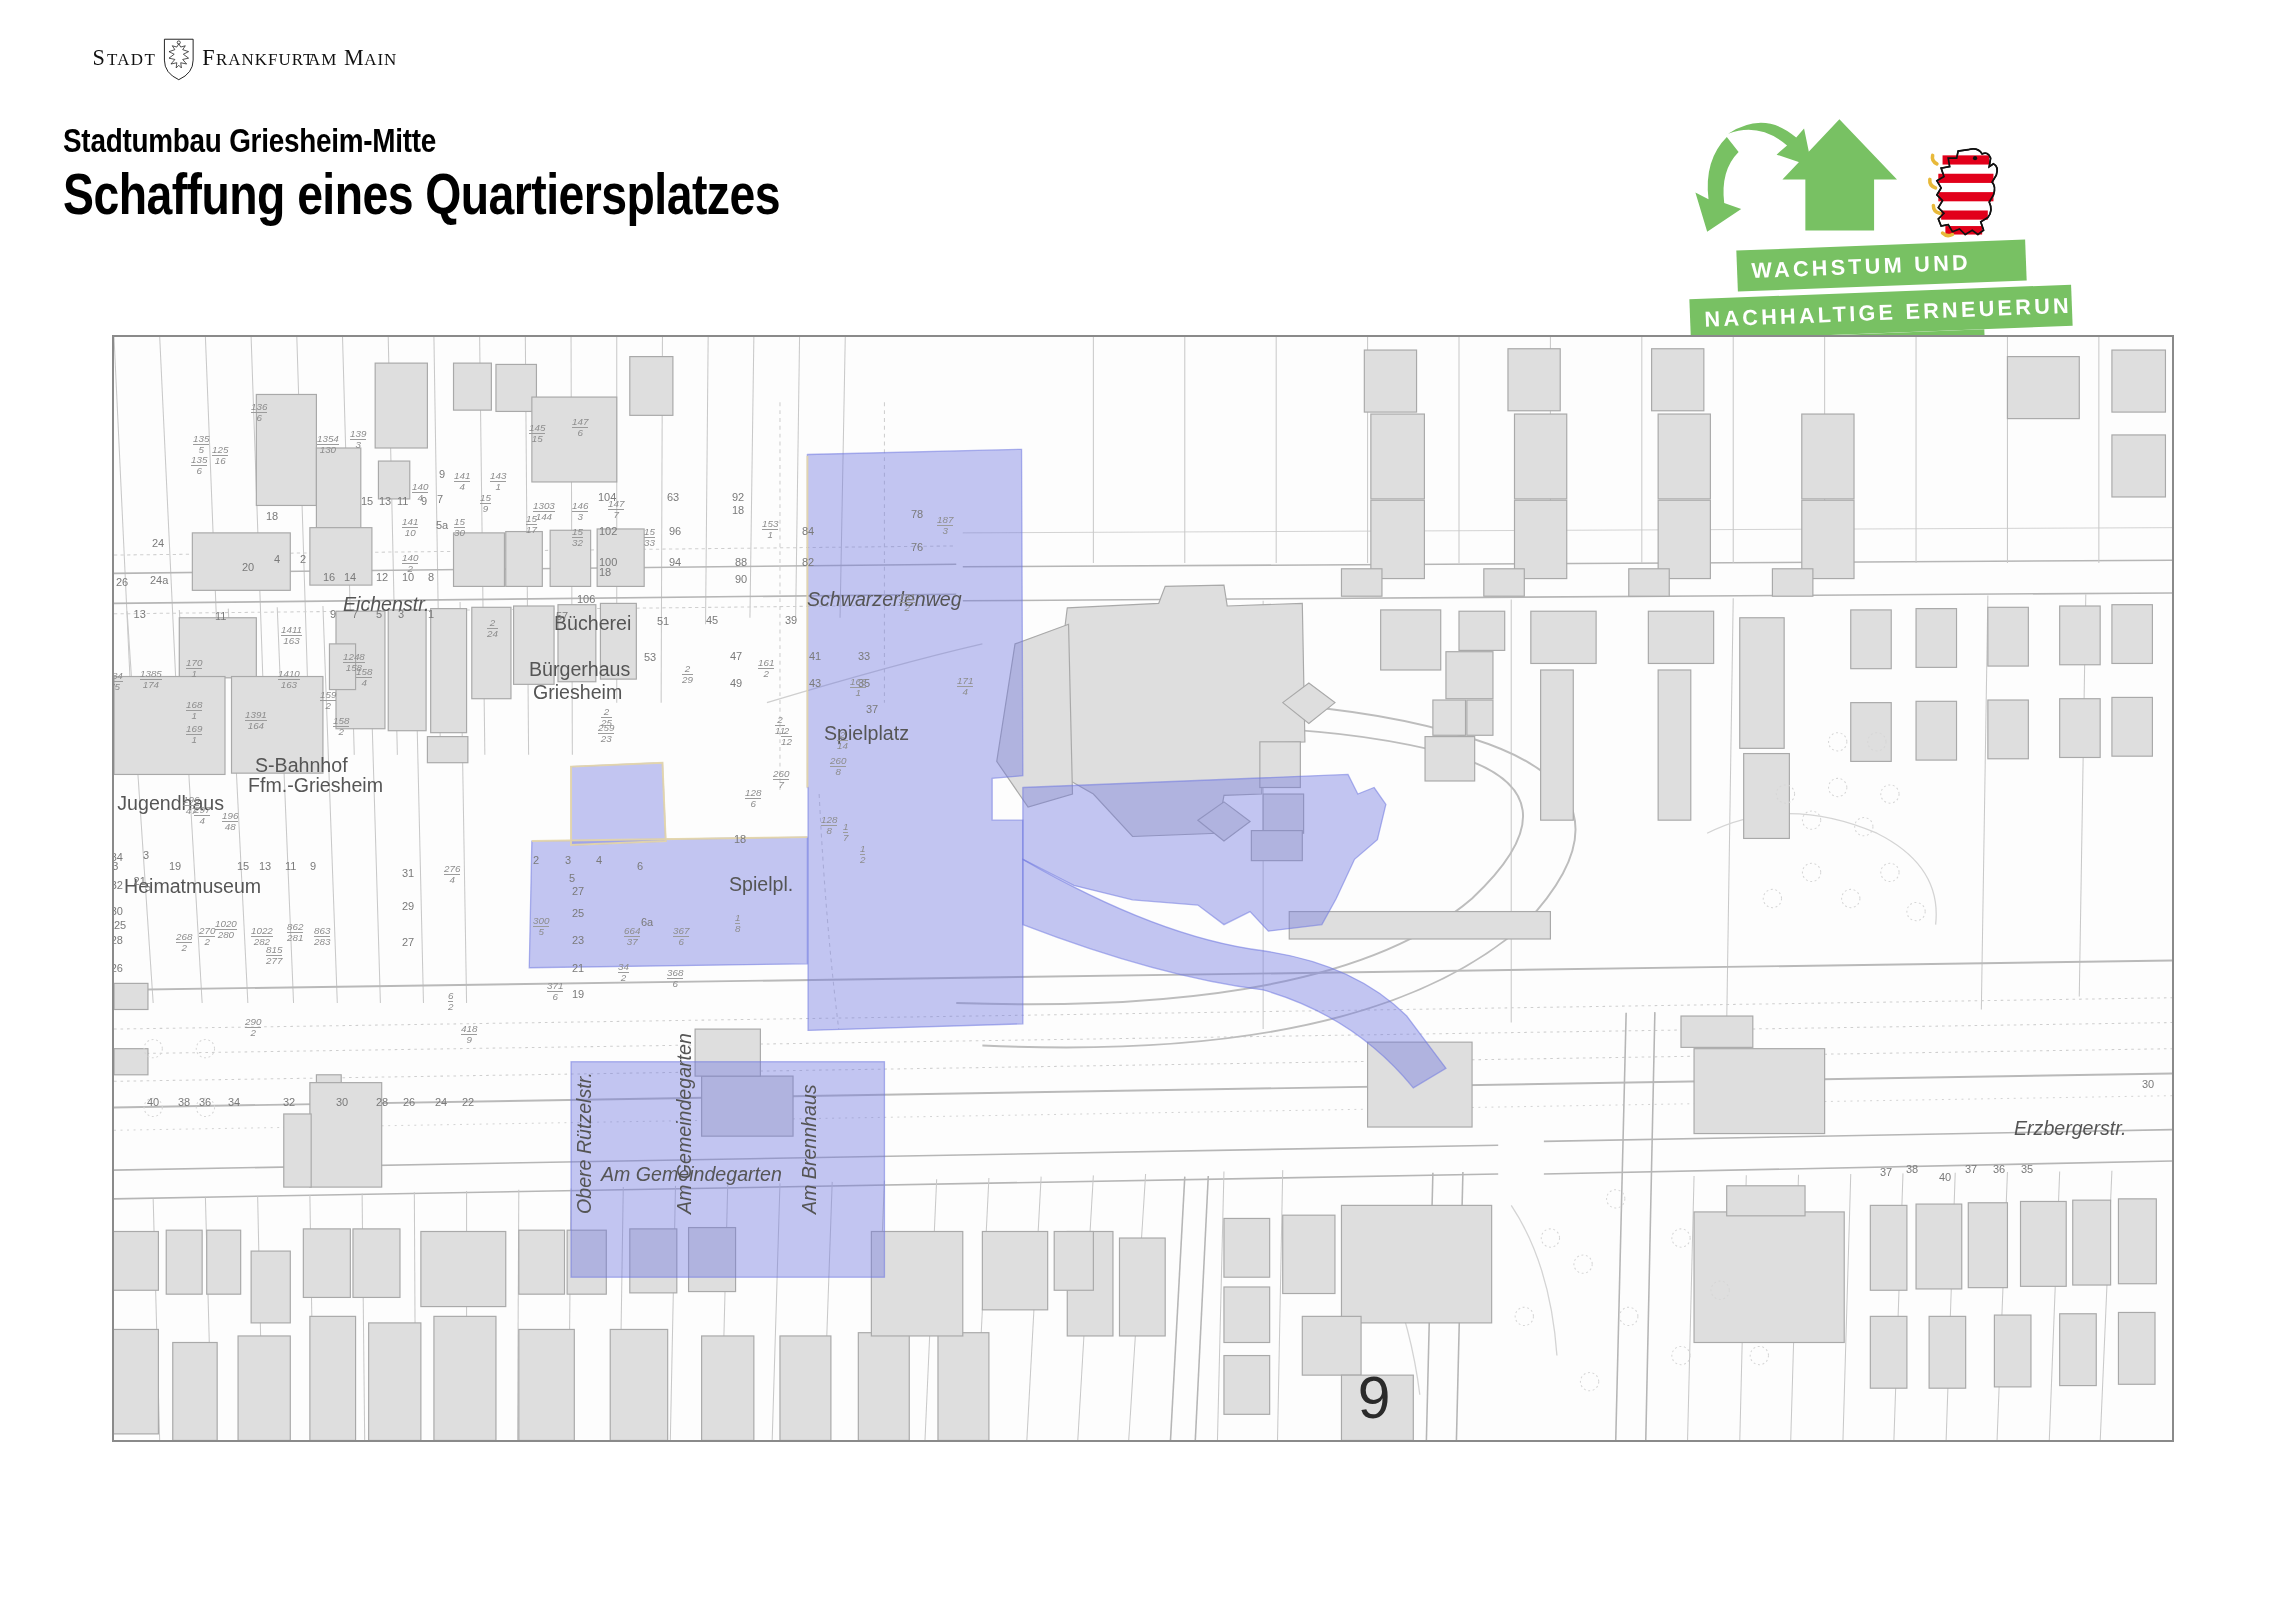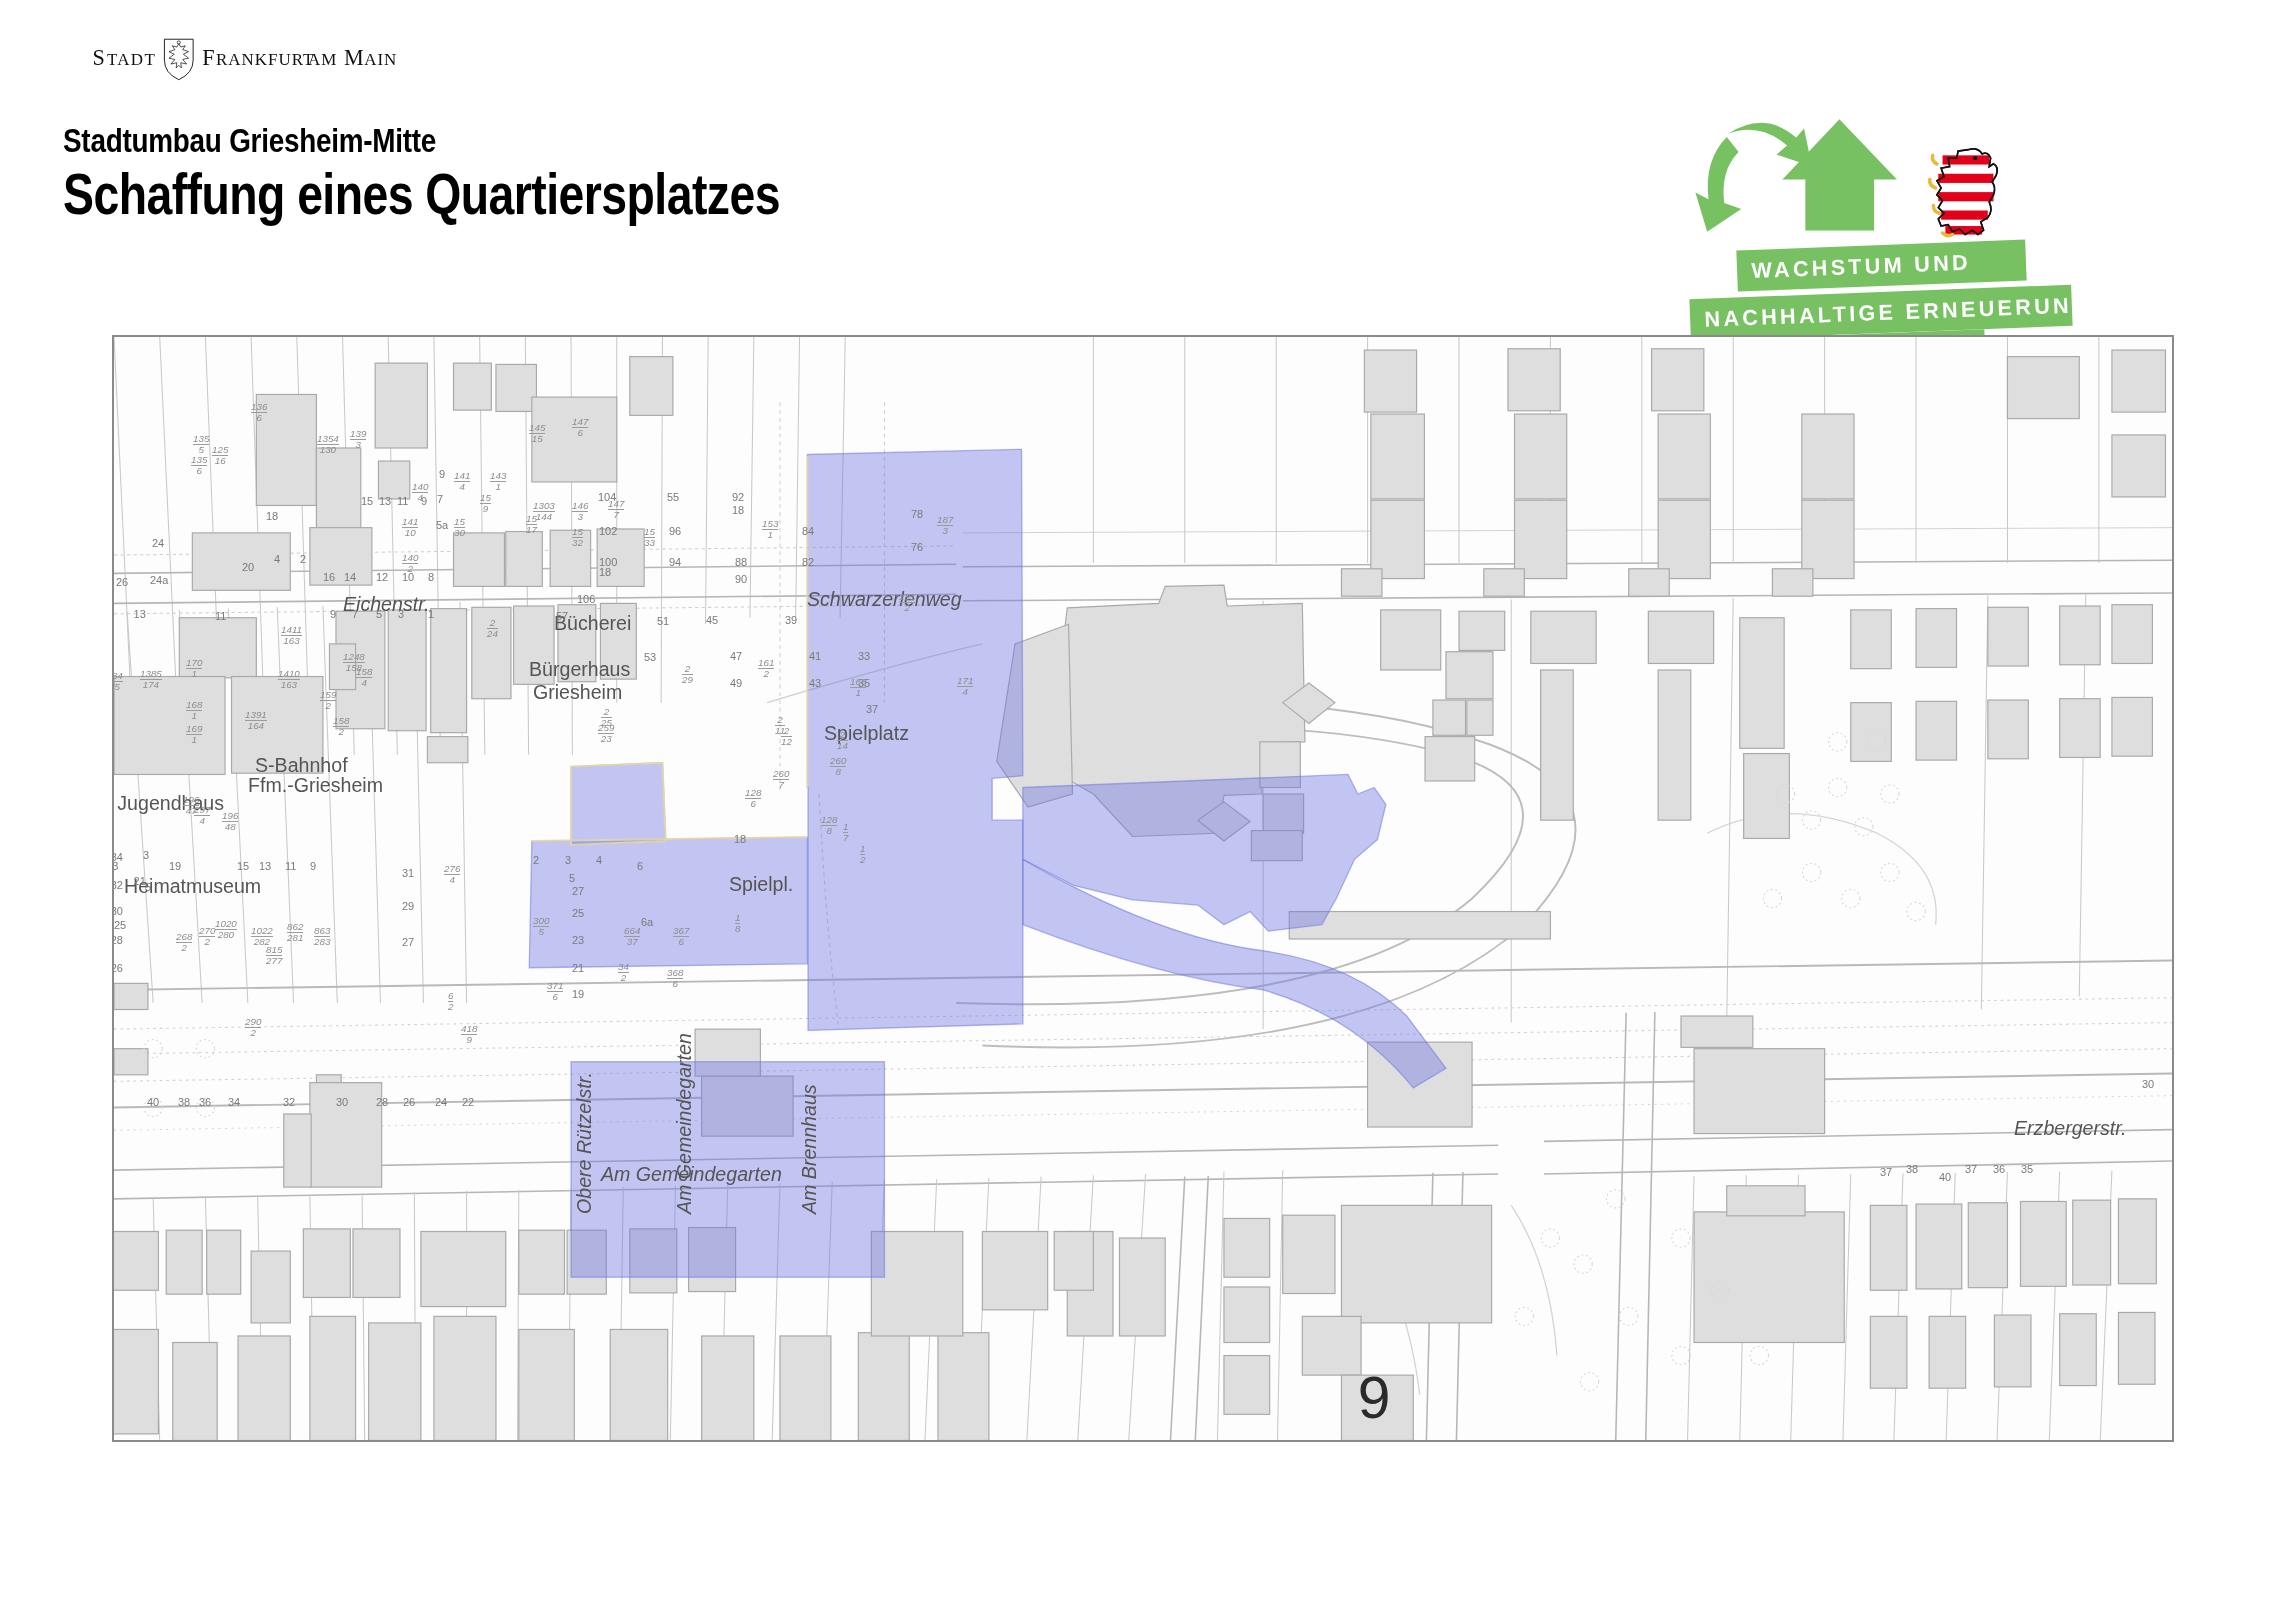--- a/index.html
+++ b/index.html
@@ -498,21 +498,21 @@
       <div class="mlabel hno" style="left: 592px; top: 277px;">45</div>
       <div class="mlabel hno" style="left: 671px; top: 277px;">39</div>
       <div class="mlabel hno" style="left: 616px; top: 313px;">47</div>
       <div class="mlabel hno" style="left: 695px; top: 313px;">41</div>
       <div class="mlabel hno" style="left: 616px; top: 340px;">49</div>
       <div class="mlabel hno" style="left: 695px; top: 340px;">43</div>
       <div class="mlabel hno" style="left: 744px; top: 313px;">33</div>
       <div class="mlabel hno" style="left: 744px; top: 340px;">35</div>
       <div class="mlabel hno" style="left: 752px; top: 366px;">37</div>
       <div class="mlabel hno" style="left: 484px; top: 154px;">104</div>
-      <div class="mlabel hno" style="left: 553px; top: 154px;">55</div>
+      <div class="mlabel hno" style="left: 553px; top: 154px;">63</div>
       <div class="mlabel hno" style="left: 618px; top: 154px;">92</div>
       <div class="mlabel hno" style="left: 485px; top: 188px;">102</div>
       <div class="mlabel hno" style="left: 555px; top: 188px;">96</div>
       <div class="mlabel hno" style="left: 621px; top: 188px; margin-top: 48px;">90</div>
       <div class="mlabel hno" style="left: 688px; top: 188px;">84</div>
       <div class="mlabel hno" style="left: 485px; top: 219px;">100</div>
       <div class="mlabel hno" style="left: 555px; top: 219px;">94</div>
       <div class="mlabel hno" style="left: 621px; top: 219px;">88</div>
       <div class="mlabel hno" style="left: 688px; top: 219px;">82</div>
       <div class="mlabel hno" style="left: 797px; top: 171px;">78</div>

